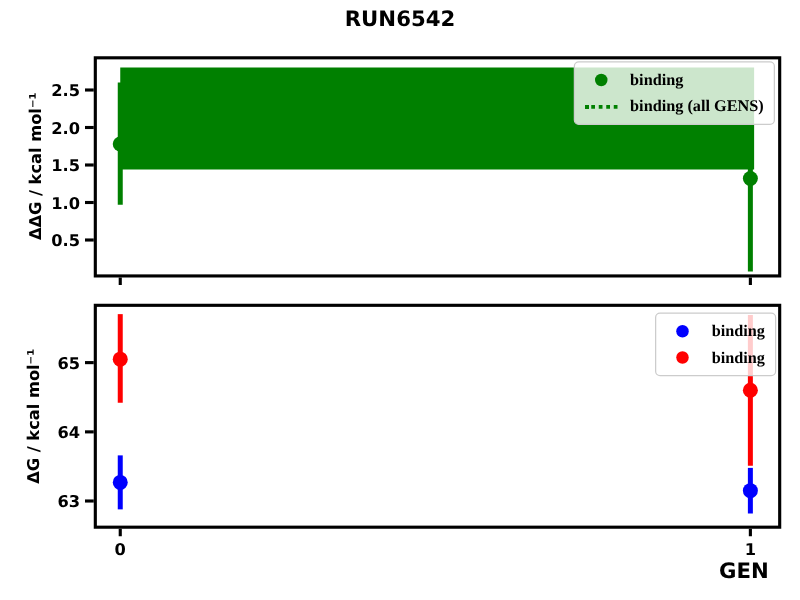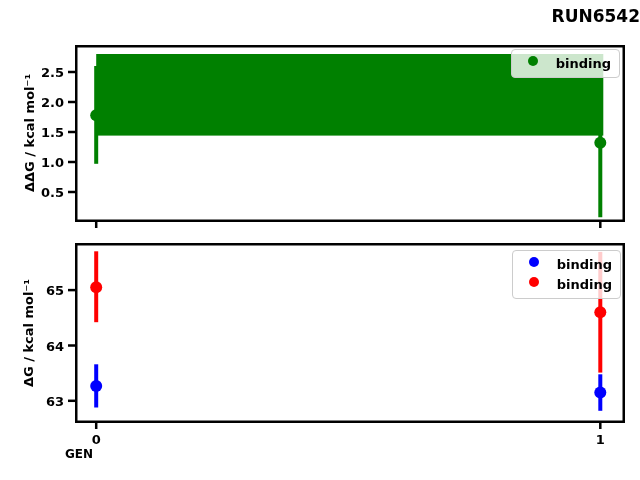--- a/index.html
+++ b/index.html
@@ -1,35 +1,35 @@
 <!DOCTYPE html>
 <html><head>
 <meta charset="utf-8">
 <style>
   html,body{margin:0;padding:0;}
   body{
     width:640px;height:480px;background:#ffffff;position:relative;overflow:hidden;
     font-family:"DejaVu Sans", sans-serif;font-weight:bold;color:#000;
   }
   .figure{position:absolute;inset:0;}
-  .title{position:absolute;left:0;top:6px;width:640px;text-align:right;font-size:17px;}
+  .title{position:absolute;left:0;top:6px;width:640px;text-align:center;font-size:17px;}
   .axes{position:absolute;}
   .axes svg{position:absolute;left:0;top:0;overflow:visible;}
   .axes svg text{font-family:"DejaVu Sans", sans-serif;font-weight:bold;font-size:13px;fill:#000;}
   .ylabel{
     position:absolute;white-space:nowrap;font-size:13px;
     transform:translate(-50%,-50%) rotate(-90deg);
   }
-  .xlabel{position:absolute;left:65px;top:447px;width:550px;text-align:left;font-size:12px;}
+  .xlabel{position:absolute;left:65px;top:447px;width:550px;text-align:right;font-size:17px;}
   .legend{
     position:absolute;top:4px;right:5px;z-index:2;
     background:rgba(255,255,255,0.8);border:1px solid #cccccc;border-radius:4px;
     padding:6px 8px 6px 6px;display:flex;flex-direction:column;gap:5px;font-size:13px;
   }
-  .legend-row{display:flex;align-items:flex-start;gap:8px;white-space:nowrap;}
+  .legend-row{display:flex;align-items:center;gap:8px;white-space:nowrap;font-family:Liberation Serif, serif;}
   .licon{width:30px;display:flex;align-items:center;justify-content:center;flex:0 0 30px;}
   .dot{width:10px;height:10px;border-radius:50%;background:currentColor;}
   .dash{width:26px;height:0;border-top:3px dotted currentColor;}
 </style>
 </head>
 <body>
 
 <div class="figure">
 
   <div class="title">RUN6542</div>
@@ -55,20 +55,26 @@
         <line x1="21.2" x2="21.2" y1="177" y2="183" stroke="#000" stroke-width="2.5"></line>
         <line x1="525.3" x2="525.3" y1="177" y2="183" stroke="#000" stroke-width="2.5"></line>
         <rect x="1.25" y="1.25" width="547.5" height="174.5" fill="none" stroke="#000" stroke-width="2.5"></rect>
       </svg>
     <div class="legend">
       <div class="legend-row">
         <span class="licon">
           <span class="dot" style="color: rgb(0, 128, 0);"></span>
         </span>
         <span>binding</span>
+      </div>
+      <div class="legend-row">
+        <span class="licon">
+          <span class="dash" style="color: rgb(0, 128, 0);"></span>
+        </span>
+        <span>binding (all GENS)</span>
       </div>
     </div>
   </div>
 
   <div class="ylabel" style="left:29px;top:133px">ΔΔG / kcal mol⁻¹</div>
 
   <div class="axes" id="ax-dg" style="left:75px;top:243px;width:550px;height:180px">
     <svg width="550" height="180">
         <line x1="21.2" x2="21.2" y1="164.5" y2="121.3" stroke="#0000ff" stroke-width="4"></line>
         <line x1="525.3" x2="525.3" y1="167.8" y2="131.3" stroke="#0000ff" stroke-width="4"></line>

